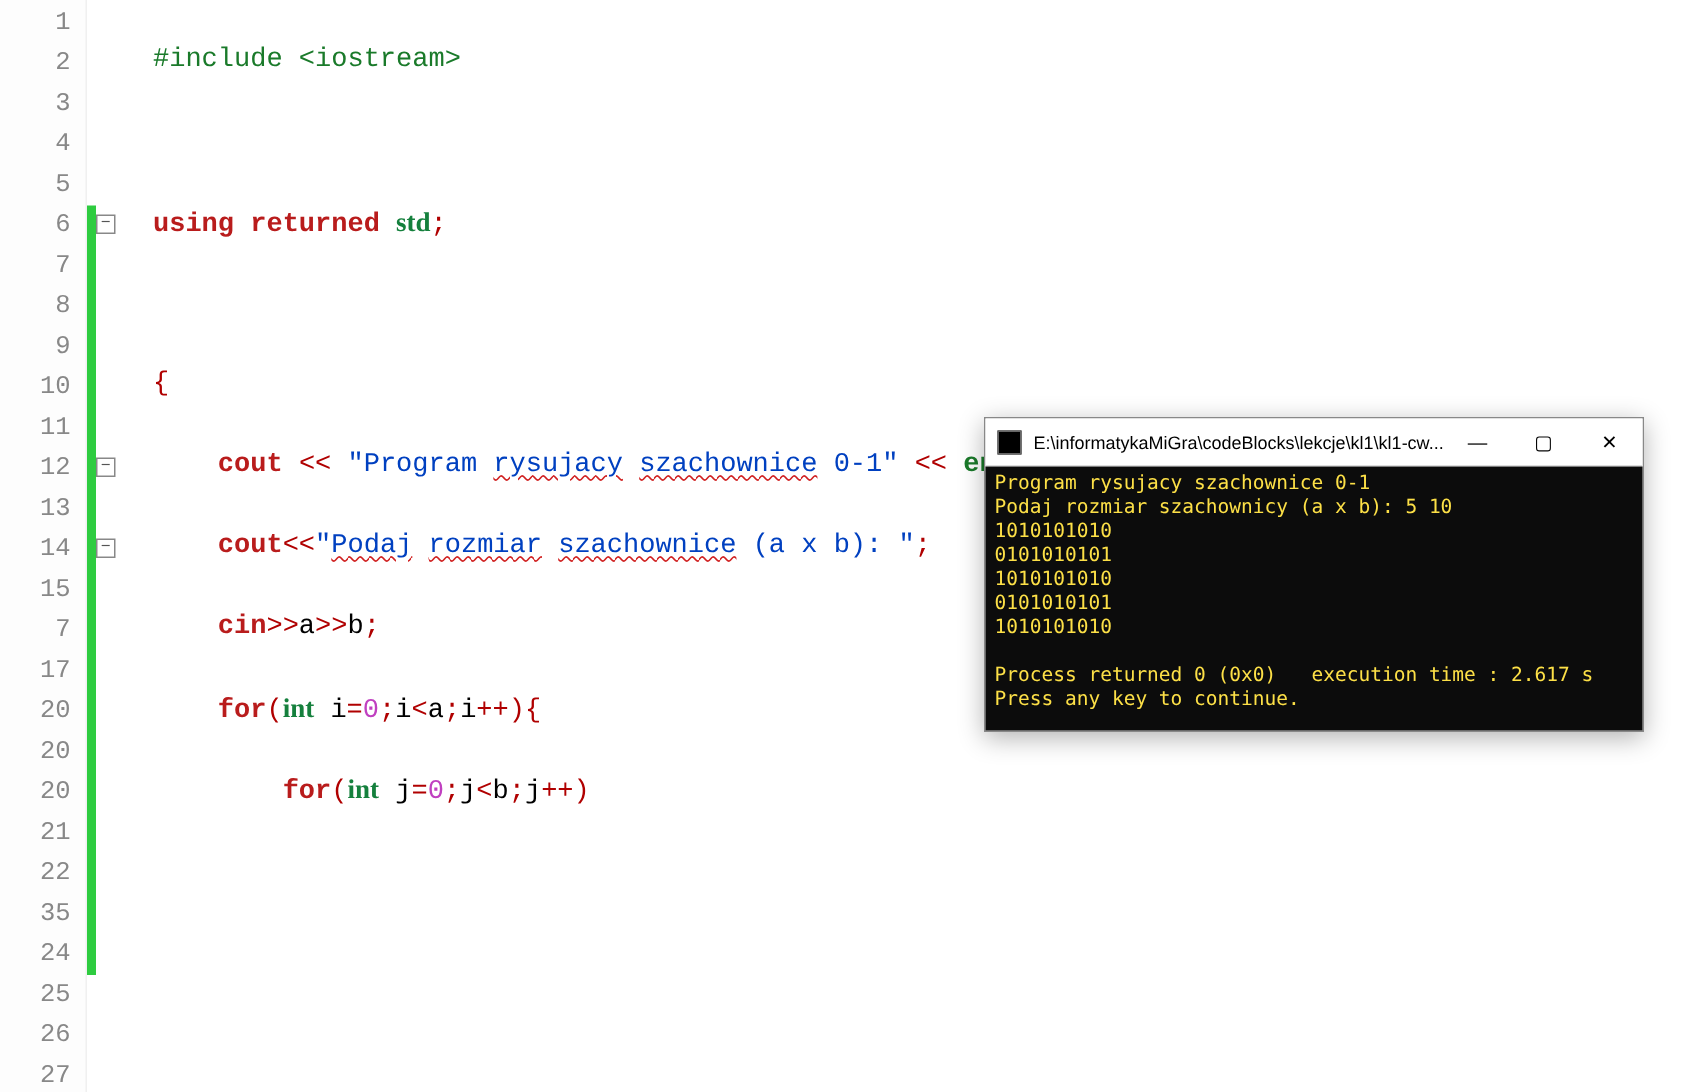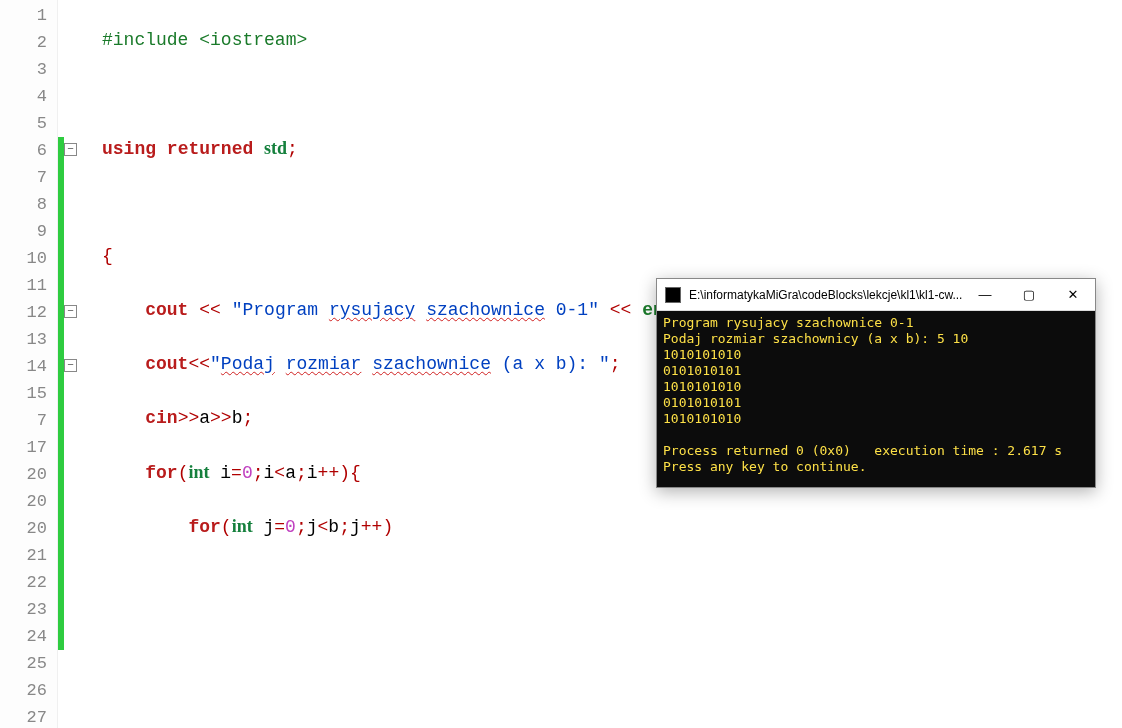--- a/index.html
+++ b/index.html
@@ -147,21 +147,21 @@
     <div>13</div>
     <div>14</div>
     <div>15</div>
     <div>7</div>
     <div>17</div>
     <div>20</div>
     <div>20</div>
     <div>20</div>
     <div>21</div>
     <div>22</div>
-    <div>23</div>
+    <div>35</div>
     <div>24</div>
     <div>25</div>
     <div>26</div>
     <div>27</div>
   </div>
 
   <div class="fold-col">
     <div class="green-bar" style="top:137px;height:513px;"></div>
     <div class="fold-toggle" style="top:143px;">−</div>
     <div class="fold-toggle" style="top:305px;">−</div>

